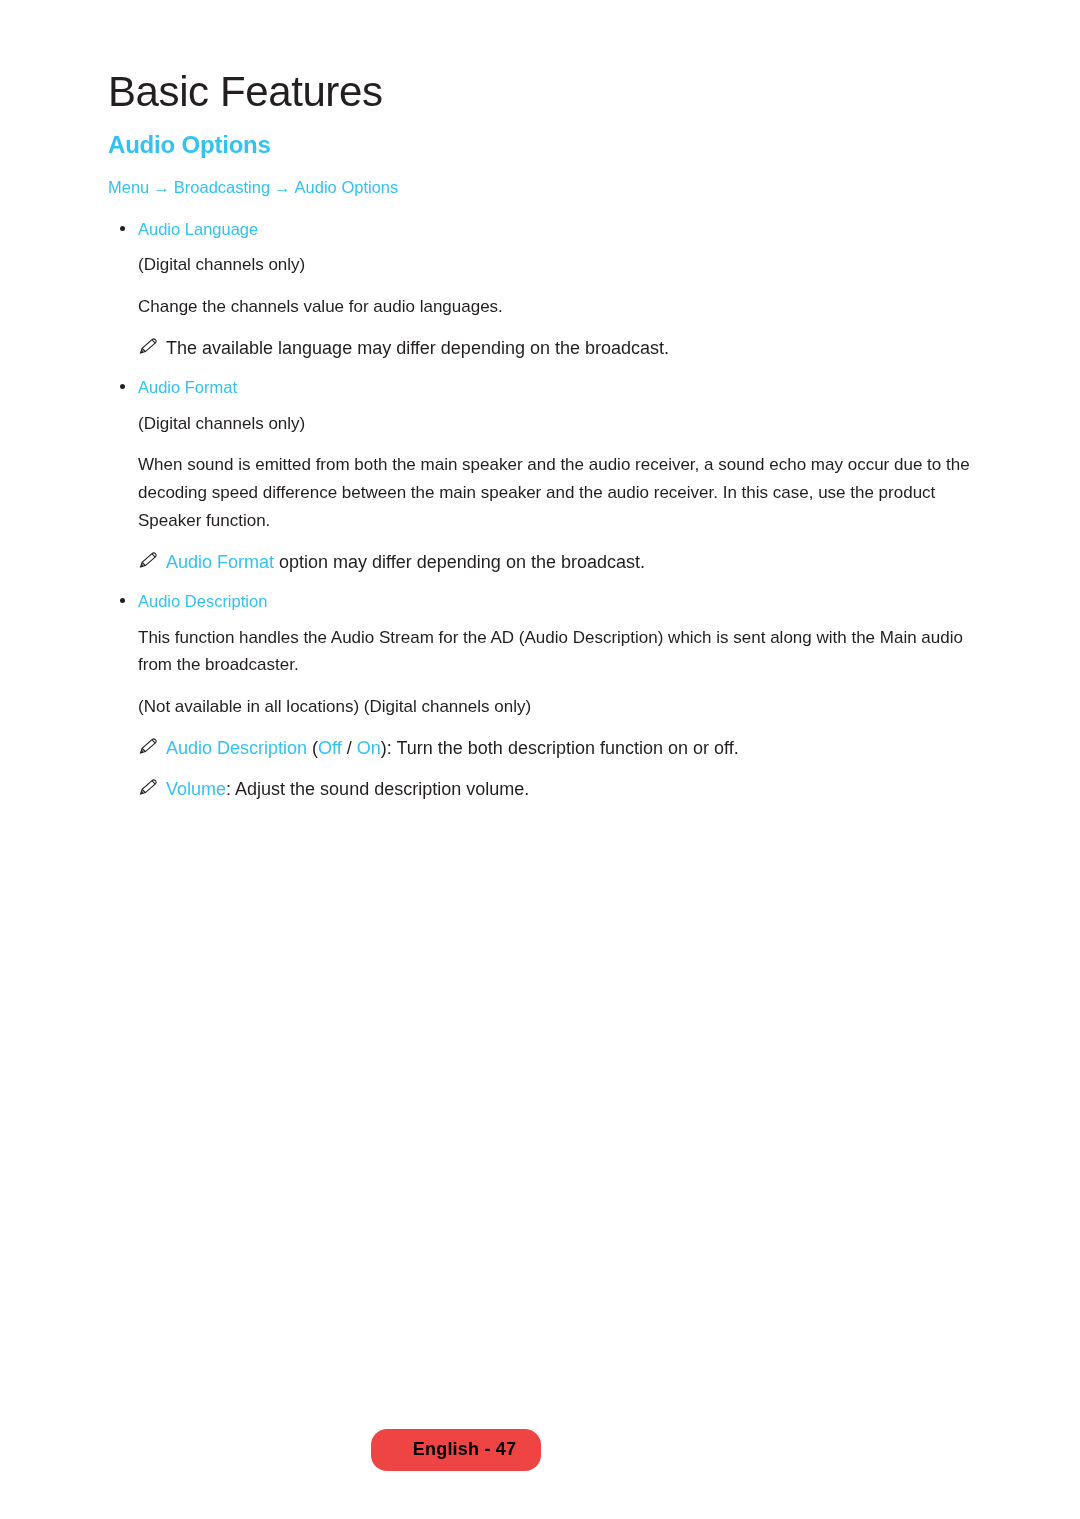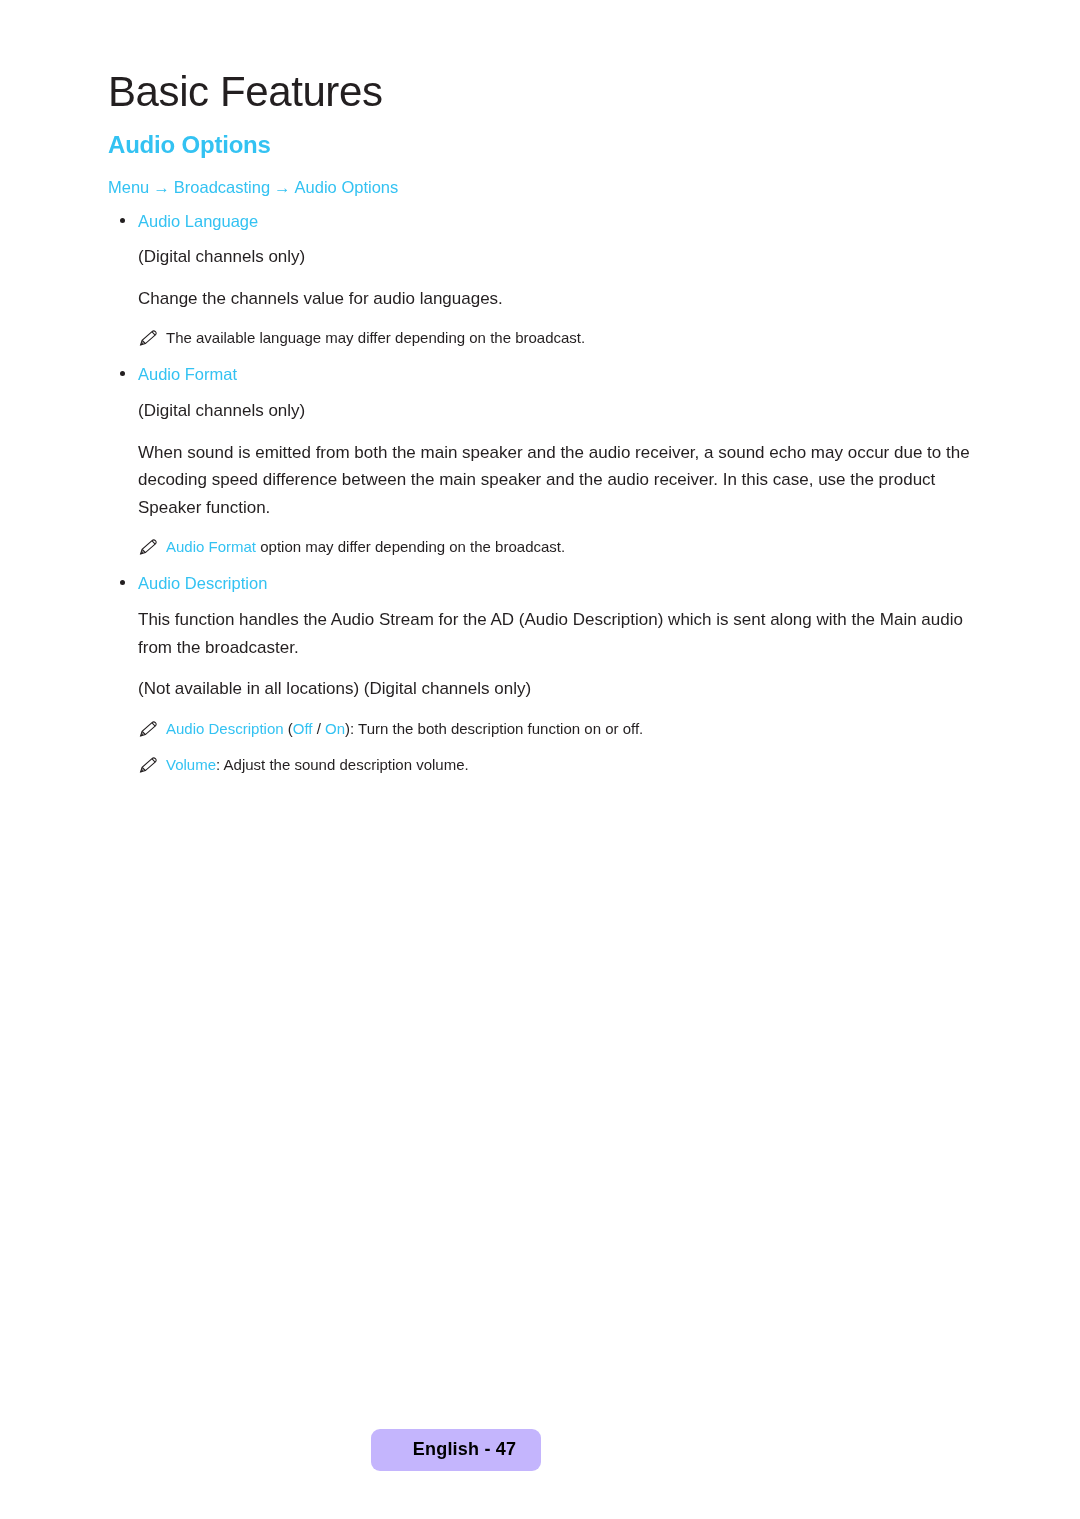--- a/index.html
+++ b/index.html
@@ -53,21 +53,21 @@
     position: absolute;
     left: 108px;
     top: 175px;
     width: 880px;
   }
 
   .breadcrumb {
     font-size: 16.5px;
     color: #33c2f2;
     line-height: 1.55;
-    margin-bottom: 8px;
+    margin-bottom: 16px;
     white-space: nowrap;
   }
   .breadcrumb .arrow {
     display: inline-block;
     padding: 0 4px;
     color: #33c2f2;
   }
 
   
   .bullet-item {
@@ -97,21 +97,21 @@
     font-size: 17px;
     line-height: 1.62;
     color: #231f20;
     margin: 0 0 14px 0;
   }
 
   
   .note {
     position: relative;
     padding-left: 28px;
-    font-size: 15px;
+    font-size: 18px;
     line-height: 1.6;
     color: #231f20;
     margin: 0 0 12px 0;
   }
   .note .pencil-icon {
     position: absolute;
     left: 0px;
     top: 3px;
     width: 20px;
     height: 18px;
@@ -122,22 +122,22 @@
   .kw { color: #33c2f2; }
 
   
   .footer-pill {
     position: absolute;
     left: 50%;
     transform: translateX(-50%);
     top: 1429px;
     min-width: 170px;
     padding: 10px 9px 11px 26px;
-    background: #c4b5fd;
-    border-radius: 9px;
+    background: #ef4444;
+    border-radius: 16px;
     text-align: center;
     font-size: 18px;
     font-weight: bold;
     color: #000000;
     letter-spacing: 0.2px;
     box-sizing: border-box;
   }
 </style>
 </head>
 <body>

